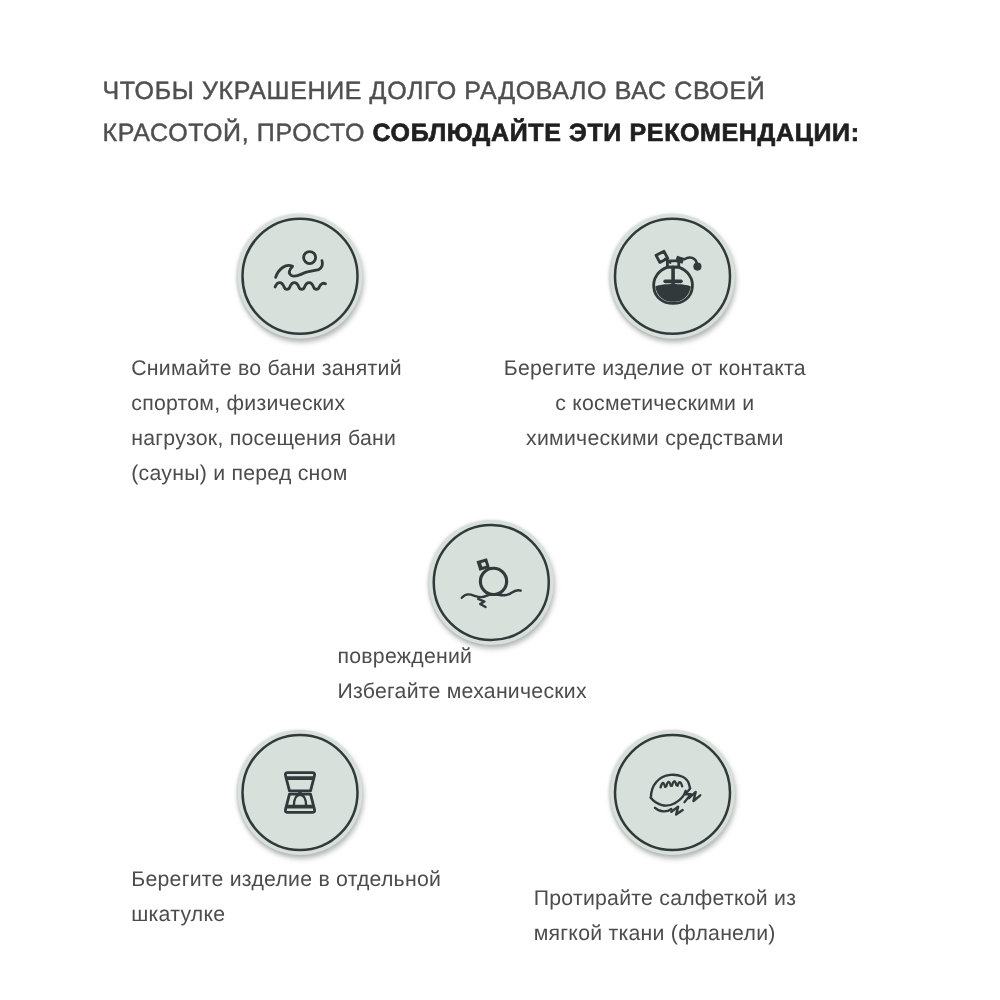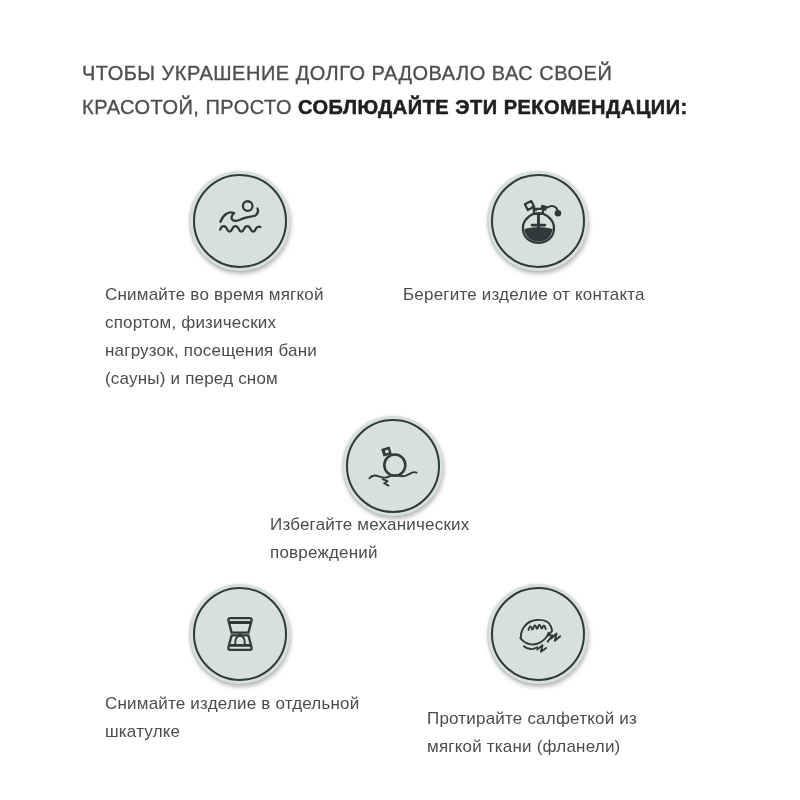--- a/index.html
+++ b/index.html
@@ -55,21 +55,21 @@
 
   <div class="circle" style="left:190px;top:171px;">
     <span class="ring"></span>
     <svg class="ic" viewBox="0 0 64 64">
       <circle cx="40.5" cy="15.5" r="5.3"></circle>
       <path d="M10.5 33 C13 25.5 19.5 20.5 25.5 23.2 C22.8 26 21.2 29.2 24.2 31.2 C28.4 33.9 33.5 29.2 38.5 28.2 L48.5 26.2 C51.3 24.4 52.4 21.2 51.4 18.2"></path>
       <path d="M10 41.5 C12 36.3 16 36.3 18 41.5 C19 44.3 22 44.3 23 41.5 C25 36.3 29 36.3 31 41.5 C32 44.3 35 44.3 36 41.5 C38 36.3 42 36.3 44 41.5 C45 44.3 48 44.3 49 41.5 C50.2 38.6 52.4 37.6 54.5 38.6"></path>
     </svg>
   </div>
   <div class="caption" style="left:105px;top:281px;">
-    <span class="line">Снимайте во время мягкой</span>
+    <span class="line">Снимайте во бани занятий</span>
     <span class="line">спортом, физических</span>
     <span class="line">нагрузок, посещения бани</span>
     <span class="line">(сауны) и перед сном</span>
   </div>
 
   <div class="circle" style="left:488px;top:171px;">
     <span class="ring"></span>
     <svg class="ic" viewBox="0 0 64 64">
       <path d="M17.5 13.5 L24.5 10 L27.8 16.2 L20.8 19.8 Z"></path>
       <path class="thin" d="M25.5 16.5 L30 20"></path>
@@ -78,52 +78,54 @@
       <path class="thin" d="M42.5 17 C47.5 13.8 52.5 16 53.5 20.5"></path>
       <circle class="fill" cx="54" cy="23.5" r="3.6"></circle>
       <path d="M27.5 24 C19.5 27 14.5 34 15.5 42 C16.6 50.8 23.5 56 32.5 56 C41.5 56 48.4 50.8 49.5 42 C50.5 34 45.5 27 37.5 24 Z"></path>
       <path class="fill" d="M16.8 41 C24 38.2 41 38.2 48.2 41 C46.8 50 40.5 54.6 32.5 54.6 C24.5 54.6 18.2 50 16.8 41 Z"></path>
       <path class="thick" d="M32.5 24 V44"></path>
       <path class="thick" d="M25.5 36.5 H39.5"></path>
     </svg>
   </div>
   <div class="caption" style="left:403px;top:281px;text-align:center;">
     <span class="line">Берегите изделие от контакта</span>
+    <span class="line">с косметическими и</span>
+    <span class="line">химическими средствами</span>
   </div>
 
   <div class="circle" style="left:343px;top:416px;">
     <span class="ring"></span>
     <svg class="ic" viewBox="0 0 64 64">
       <path class="fill" d="M19 13.2 L28.2 10.6 L30.8 19 L21.6 21.6 Z"></path>
       <path class="fill-bg" d="M23 14.8 L26.5 13.8 L27.6 17.2 L24.1 18.2 Z"></path>
       <circle cx="34" cy="31" r="11.6" style="stroke-width:2.8"></circle>
       <path class="thin" d="M6 45.5 C13 37.5 19.5 48.5 27.5 43.8 C35.5 39 41.5 47 49.5 41.2 C52.5 39.2 55.5 38.2 58 39.2"></path>
       <path class="thin" d="M20.5 46.5 L26 48.8 L22.2 51 L27 53.6"></path>
     </svg>
   </div>
   <div class="caption" style="left:270px;top:511px;">
+    <span class="line">повреждений</span>
     <span class="line">Избегайте механических</span>
-    <span class="line">повреждений</span>
   </div>
 
   <div class="circle" style="left:190px;top:584px;">
     <span class="ring"></span>
     <svg class="ic" viewBox="0 0 64 64">
       <g transform="translate(0,3)">
         <path d="M21.2 11.5 H42.8 Q45.4 11.5 44.8 14 L41.3 27.5 H22.7 L19.2 14 Q18.6 11.5 21.2 11.5 Z"></path>
         <path class="thick" d="M20.3 16.3 H43.7"></path>
         <path d="M22.7 30.5 H41.3 L44.8 44 Q45.4 46.5 42.8 46.5 H21.2 Q18.6 46.5 19.2 44 L22.7 30.5 Z"></path>
         <path class="thick" d="M20.9 41.5 H43.1"></path>
         <circle class="fill" cx="32" cy="29.6" r="1.8"></circle>
         <path class="thin" d="M26.6 41 C26.6 34 29.2 31 32 31 C34.8 31 37.4 34 37.4 41 Z"></path>
       </g>
     </svg>
   </div>
   <div class="caption" style="left:105px;top:690px;">
-    <span class="line">Снимайте изделие в отдельной</span>
+    <span class="line">Берегите изделие в отдельной</span>
     <span class="line">шкатулке</span>
   </div>
 
   <div class="circle" style="left:488px;top:584px;">
     <span class="ring"></span>
     <svg class="ic" viewBox="0 0 64 64">
       <g transform="translate(0,2)">
         <path class="thin" d="M13 34 C13 23.5 20 15.5 30 14.5 C38 13.8 44.2 16.5 46.2 21.5 L47.6 26.5 L43.2 31.5 L48.2 31.5 L42.6 38.5"></path>
         <path class="thin" d="M21.5 25.5 Q23.5 18 25.5 25"></path>
         <path class="thin" d="M26.5 24.5 Q28.5 17 30.5 24"></path>

